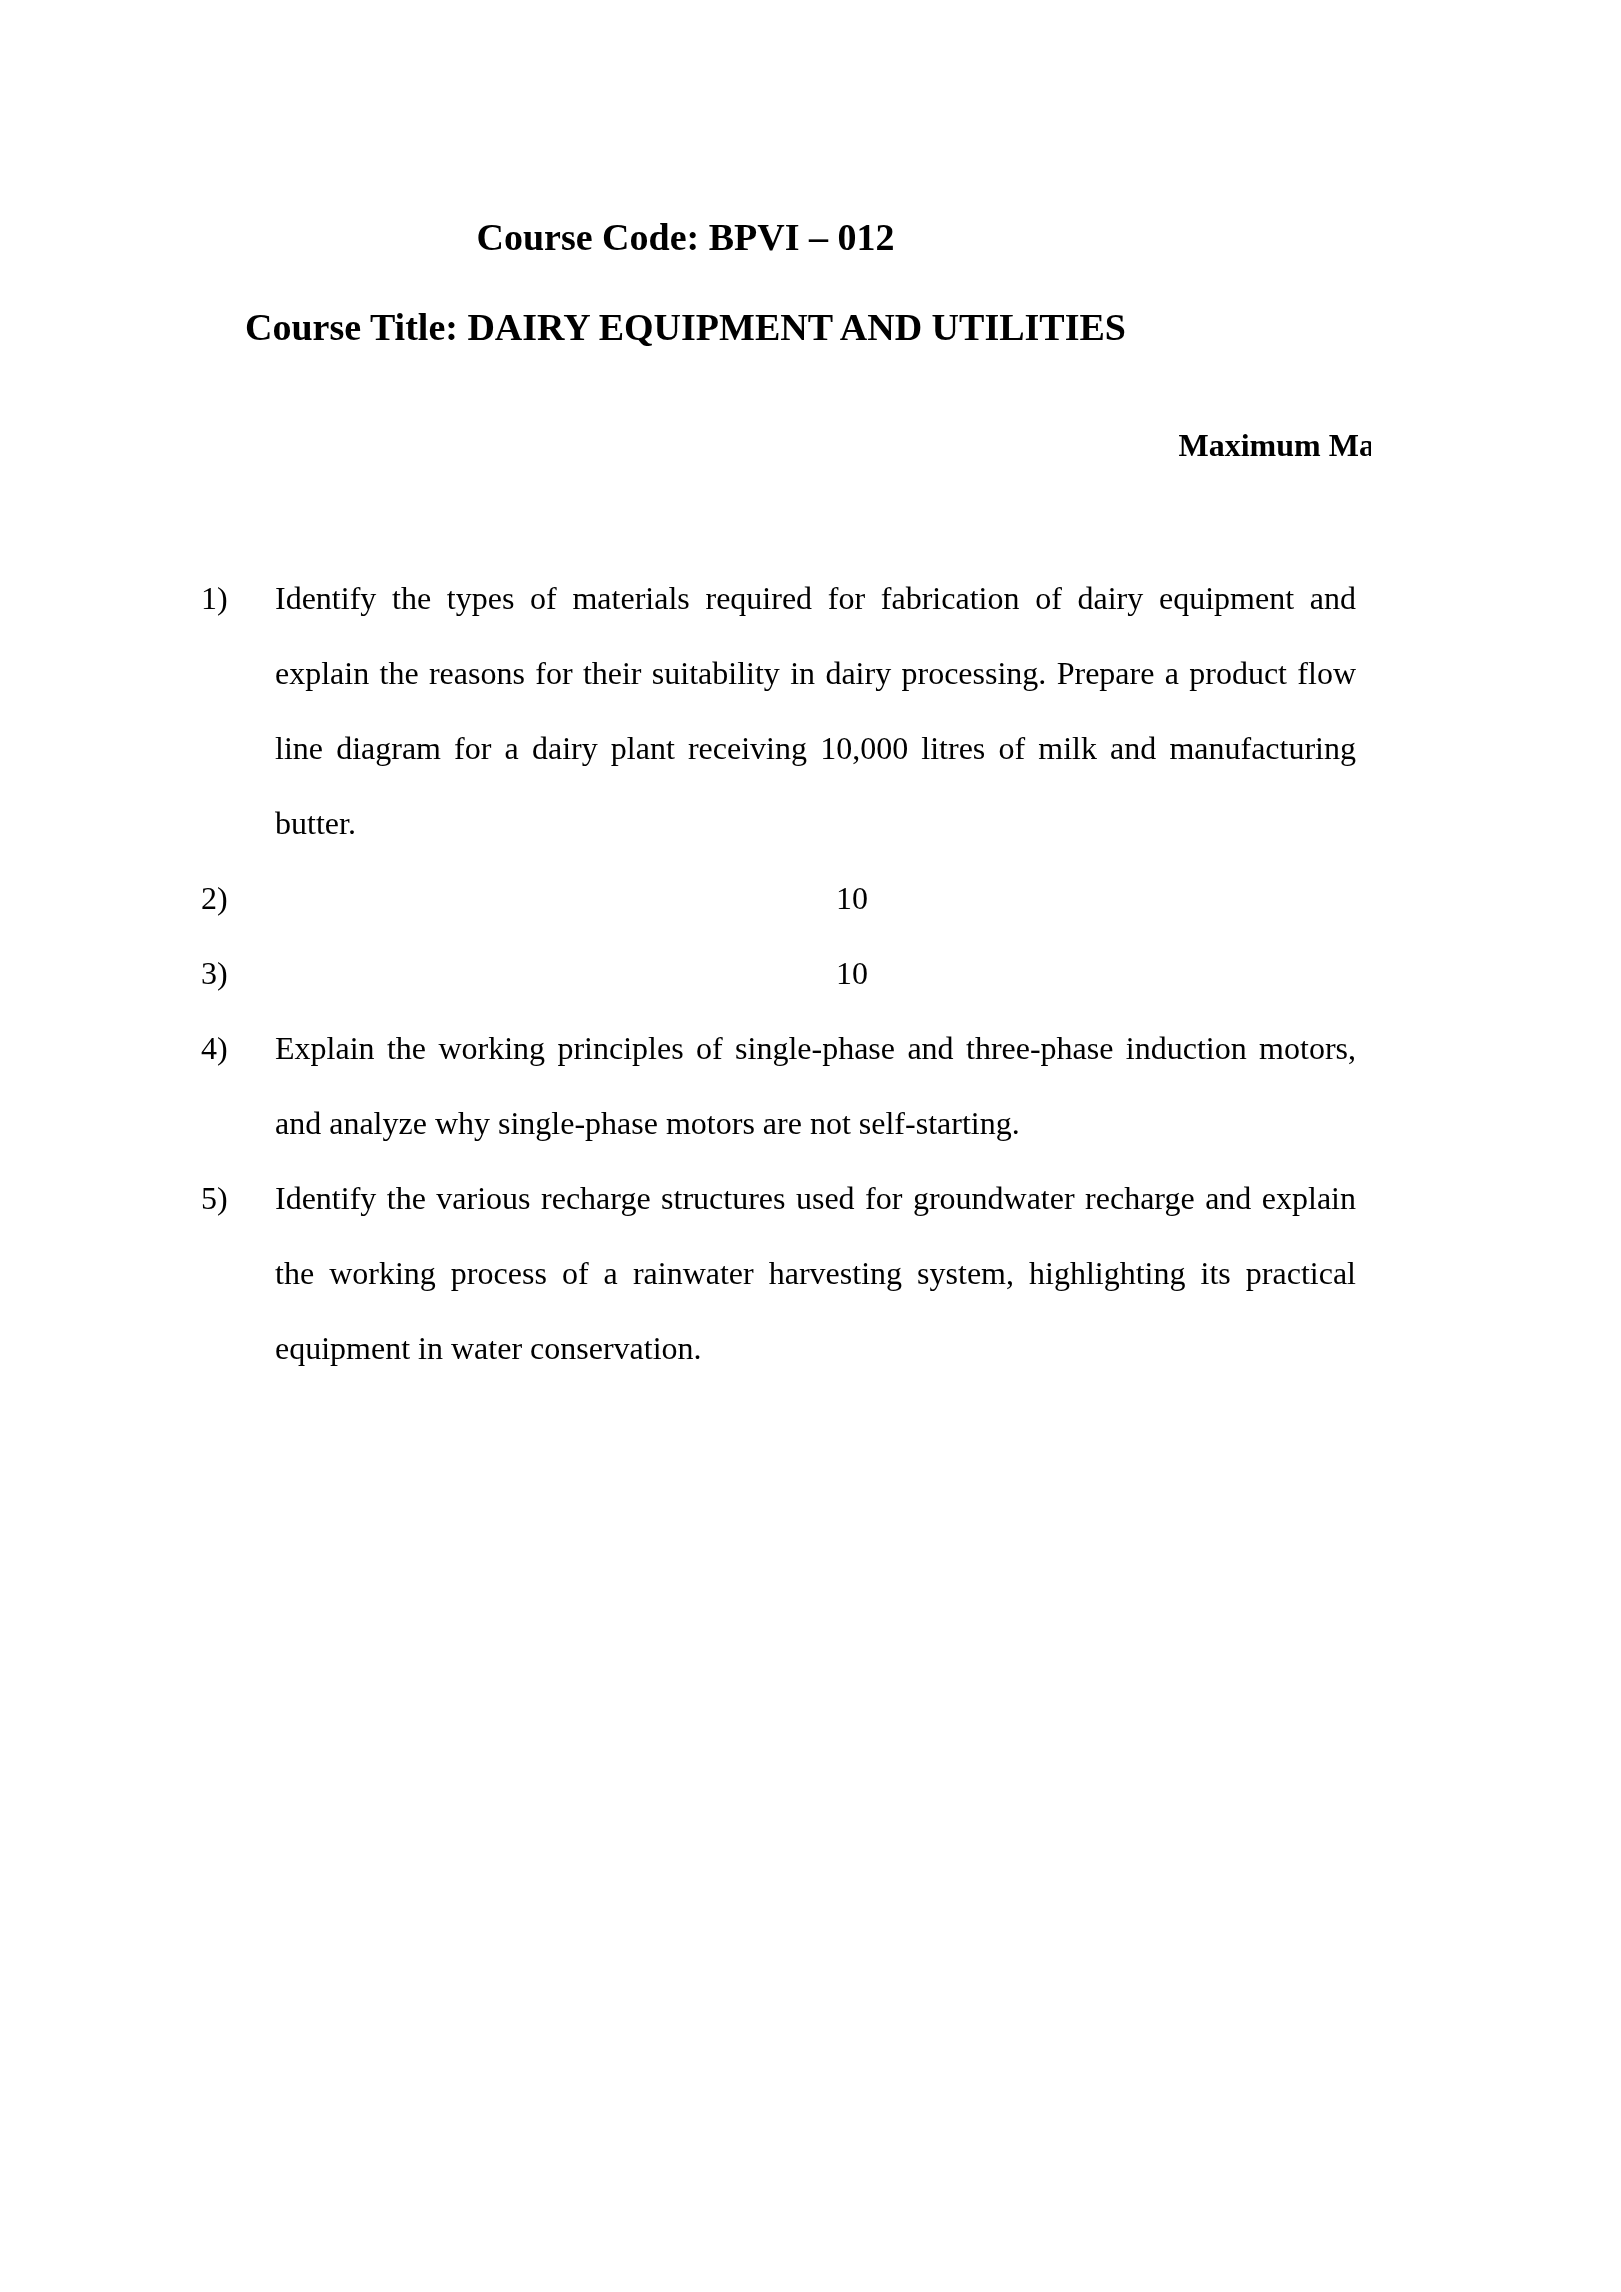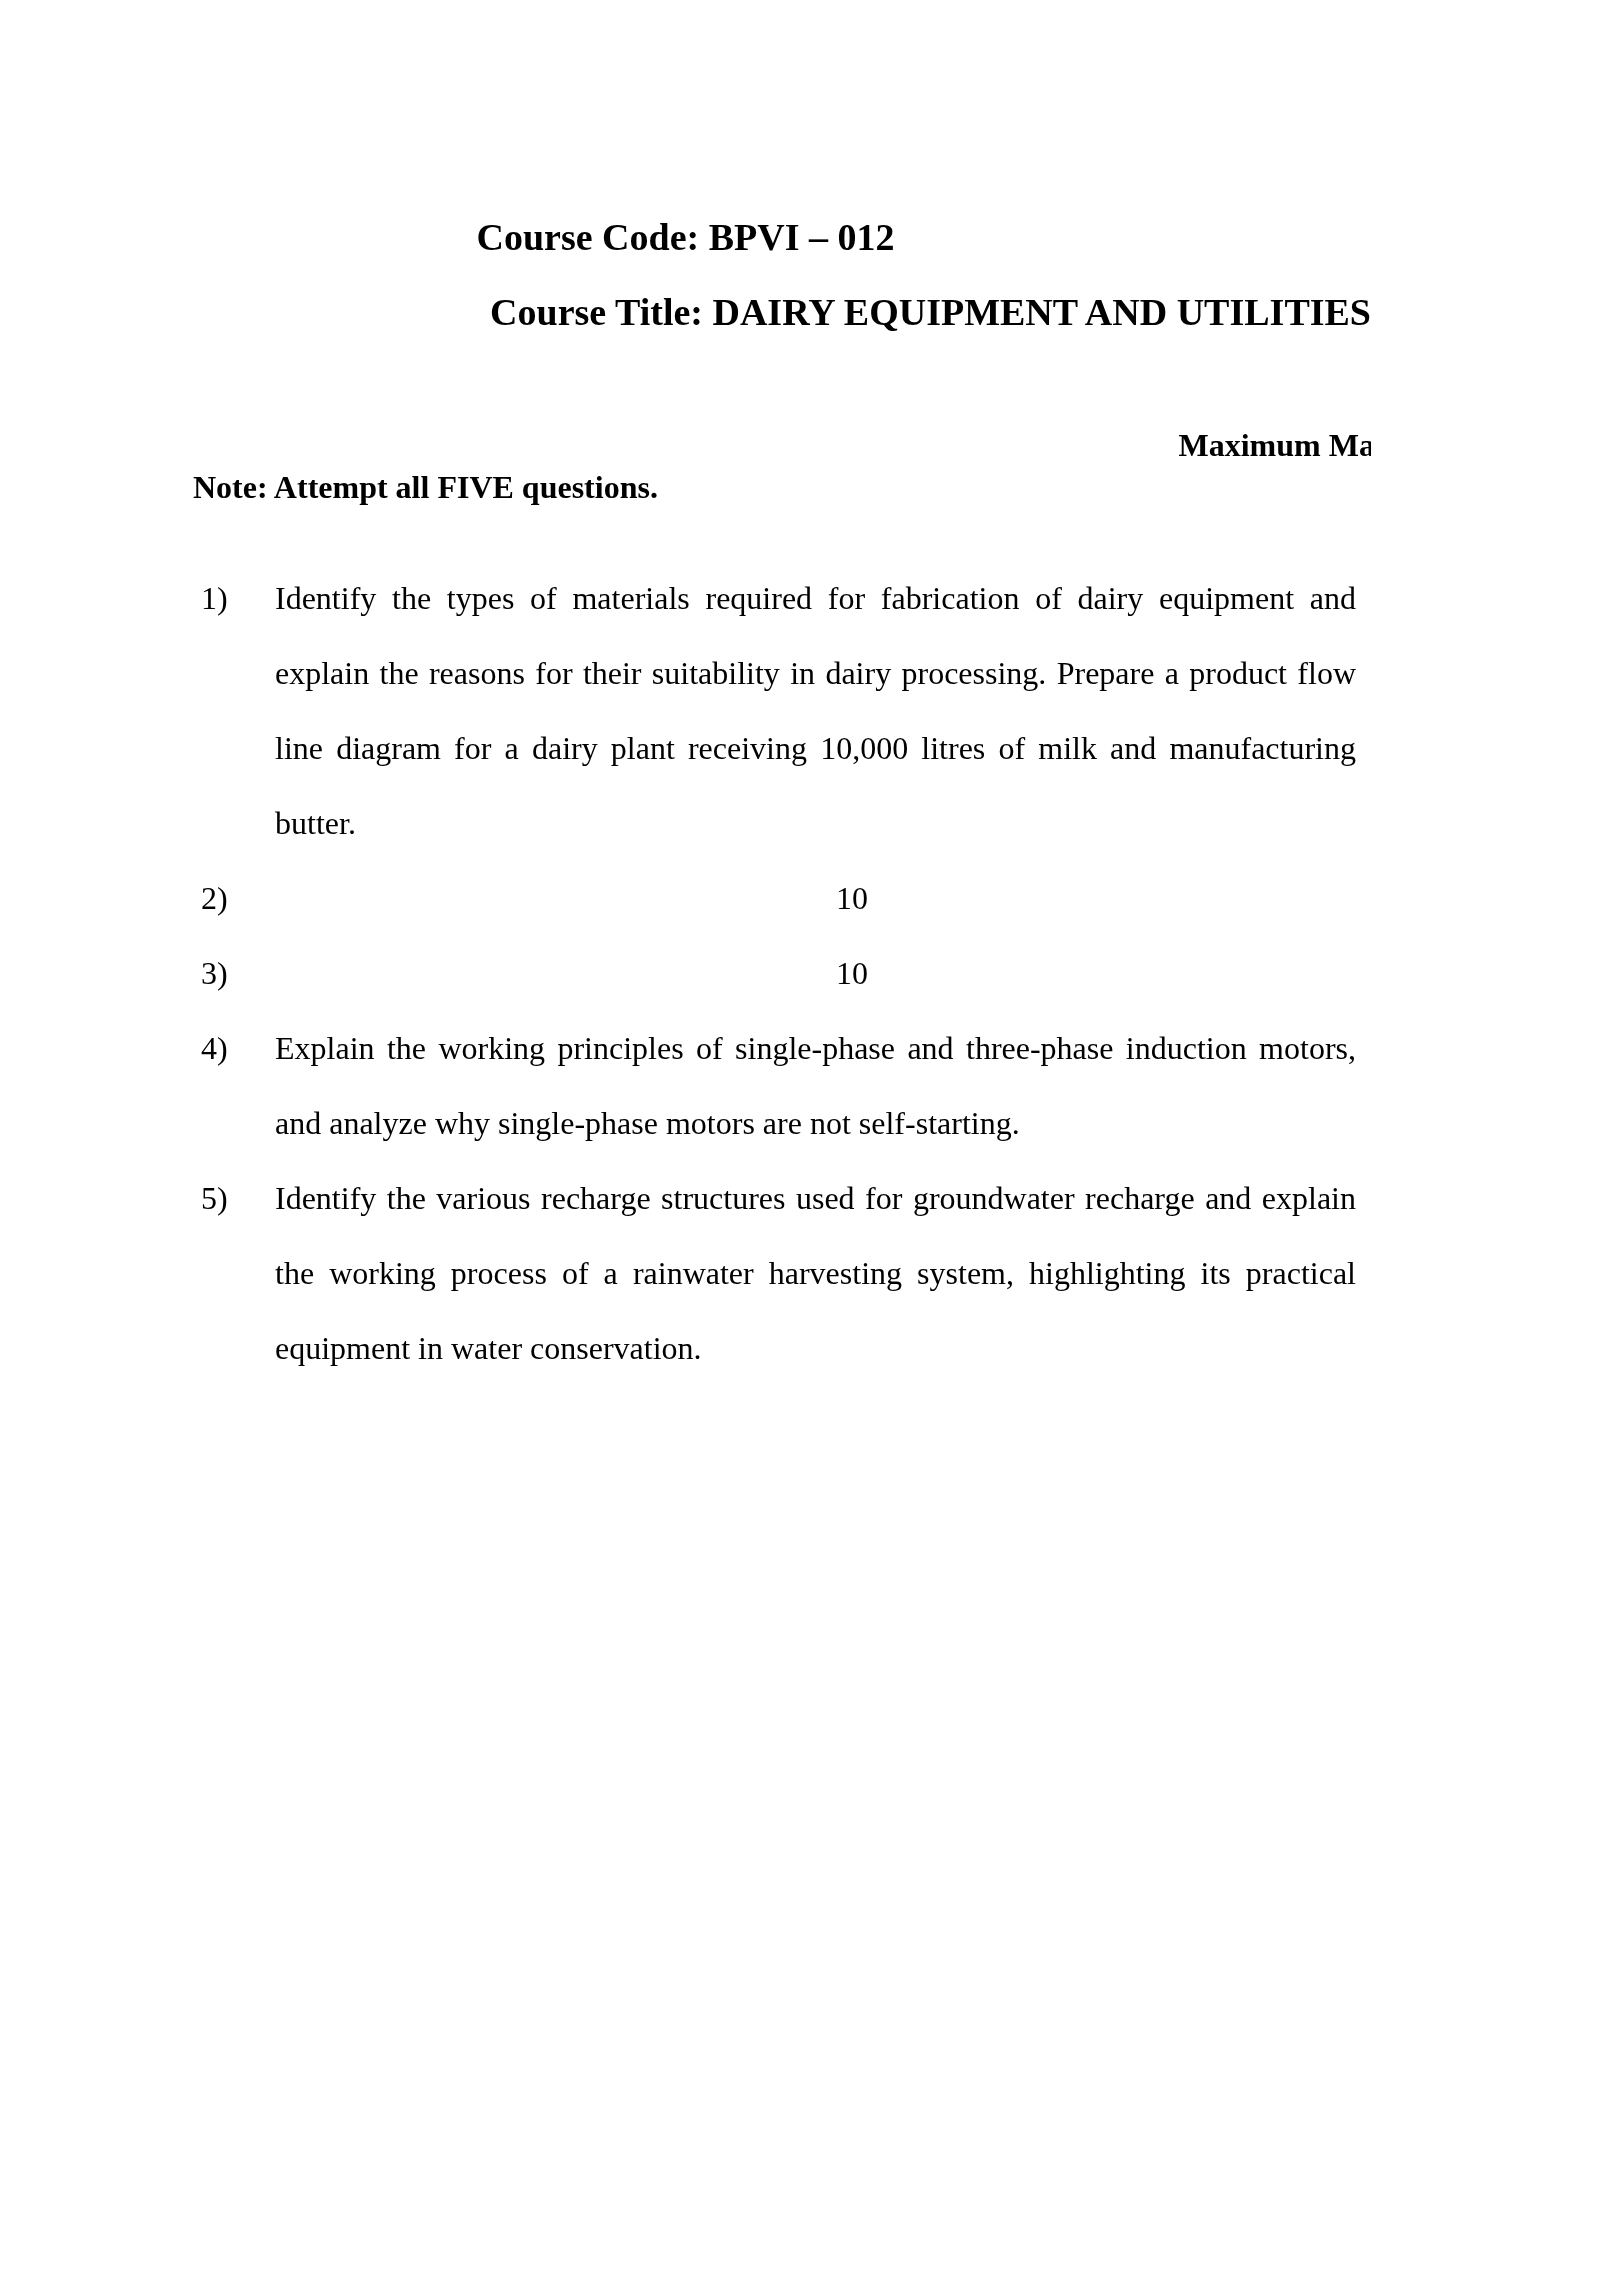--- a/index.html
+++ b/index.html
@@ -23,22 +23,21 @@
     width: 100%;
     text-align: center;
   }
   .title-line {
     font-size: 38px;
     font-weight: bold;
     line-height: 45px;
     white-space: nowrap;
   }
   .title-line + .title-line {
-    margin-top: 30px;
-    text-align: right;
+    margin-top: 45px;
   }
   .max-marks {
     position: absolute;
     top: 425px;
     left: 0;
     width: 1429px;
     text-align: right;
     font-size: 32px;
     font-weight: bold;
     line-height: 41px;
@@ -85,21 +84,20 @@
 
 <div class="page">
 
   <div class="title-block">
     <div class="title-line">Course Code: BPVI – 012</div>
     <div class="title-line">Course Title: DAIRY EQUIPMENT AND UTILITIES</div>
   </div>
 
   <div class="max-marks">Maximum Marks: 50</div>
 
-  <div class="note-line">Note: Attempt all FIVE questions.</div>
 
   <div class="questions">
 
     <div class="q-row">
       <div class="q-num">1)</div>
       <div class="q-text">Identify the types of materials required for fabrication of dairy equipment and explain the reasons for their suitability in dairy processing. Prepare a product flow line diagram for a dairy plant receiving 10,000 litres of milk and manufacturing butter.</div>
       <div class="q-marks">10</div>
     </div>
 
     <div class="q-row">

